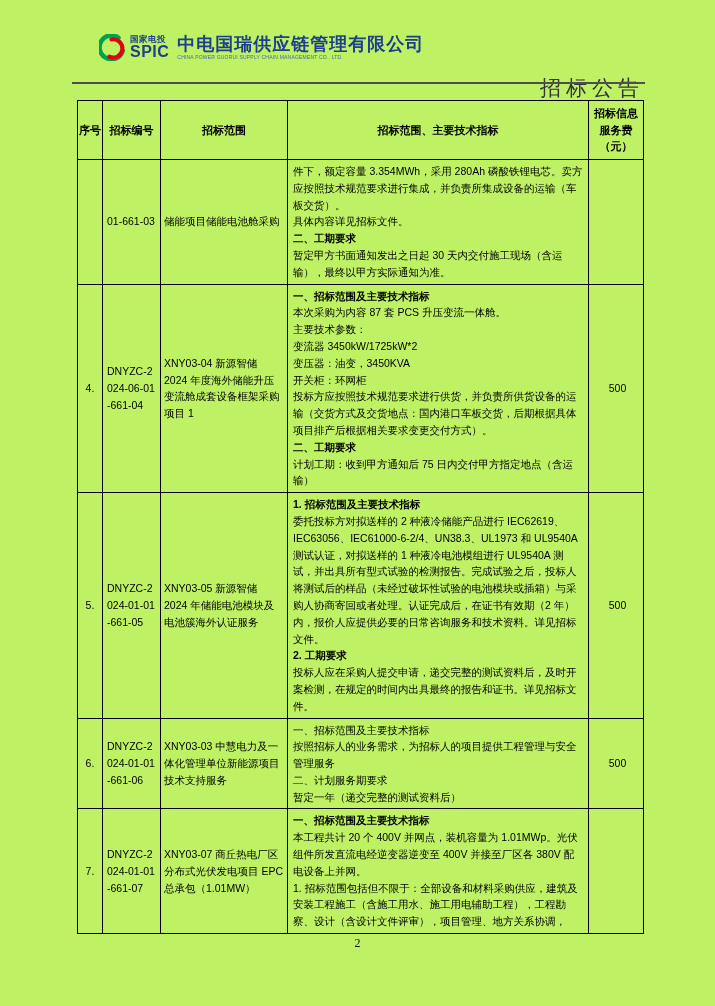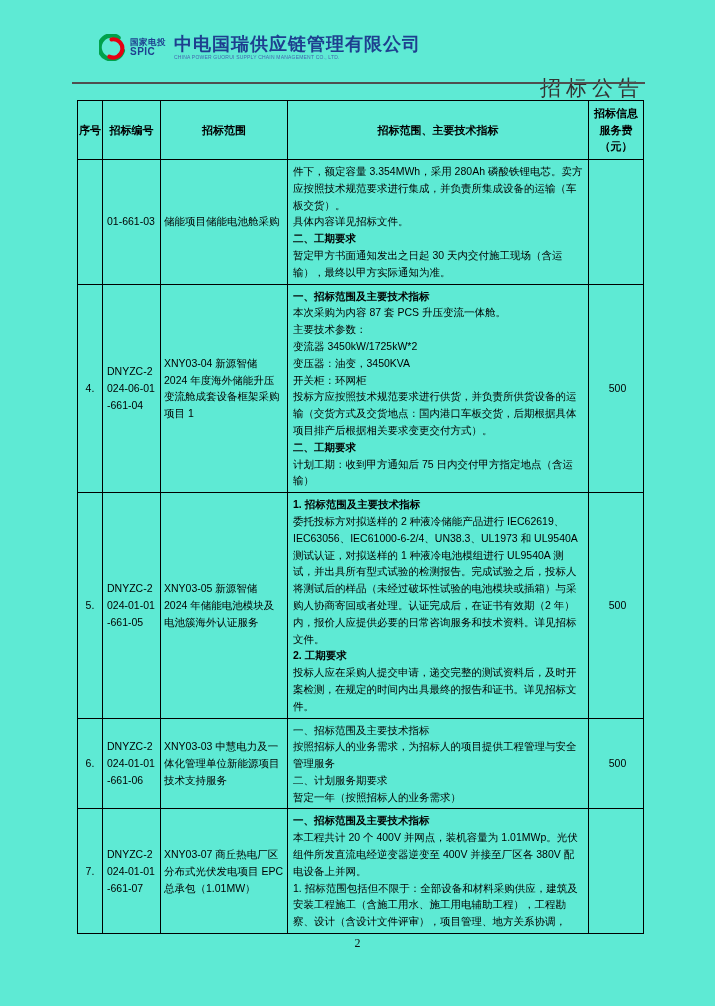--- a/index.html
+++ b/index.html
@@ -1,25 +1,25 @@
 <!DOCTYPE html>
 <html><head>
 <meta charset="utf-8">
 <style>
   html,body { margin:0; padding:0; background:#888; }
   .page {
-    width:715px; height:1006px; margin:0 auto; background:#5eead4; position:relative;
+    width:715px; height:1006px; margin:0 auto; background:#bef264; position:relative;
     font-family:"Liberation Sans","DejaVu Sans",sans-serif; color:#000; overflow:hidden;
   }
   
   .header { position:absolute; top:34px; left:99px; display:flex; align-items:center; }
   .logo-mark { width:27px; height:27px; flex:0 0 auto; }
   .logo-txt { margin-left:4px; line-height:1; }
   .logo-cn { font-size:8.5px; font-weight:bold; color:#1e3f8f; letter-spacing:0.5px; }
-  .logo-en { font-size:10px; font-weight:bold; color:#1e3f8f; margin-top:1px; letter-spacing:0.5px; }
+  .logo-en { font-size:16px; font-weight:bold; color:#1e3f8f; margin-top:1px; letter-spacing:0.5px; }
   .company { margin-left:8px; line-height:1; }
   .company-cn { font-size:18px; font-weight:bold; color:#1e3f8f; letter-spacing:1px; }
   .company-en { font-size:5px; color:#4466b0; margin-top:2px; letter-spacing:0.2px; }
   .doc-type { position:absolute; top:74px; right:71px; font-size:21px; color:#333; letter-spacing:5px; }
   .head-rule { position:absolute; top:82px; left:72px; width:573px; height:0; border-top:2px solid #4f4f4f; }
   
   .table-wrap { position:absolute; top:100px; left:77px; }
   table { border-collapse:collapse; table-layout:fixed; width:566px; }
   th,td { border:1px solid #000; padding:2px 3px; font-size:10.5px; line-height:16.8px; overflow:hidden; }
   table { border:1.5px solid #000; }
@@ -119,21 +119,21 @@
             <td class="c-fee">500</td>
           </tr>
           <tr>
             <td class="c-seq">6.</td>
             <td class="c-code">DNYZC-2024-01-01-661-06</td>
             <td class="c-name">XNY03-03 中慧电力及一体化管理单位新能源项目技术支持服务</td>
             <td class="c-scope">
               <div class="scope-line">一、招标范围及主要技术指标</div>
               <div class="scope-line">按照招标人的业务需求，为招标人的项目提供工程管理与安全管理服务</div>
               <div class="scope-line">二、计划服务期要求</div>
-              <div class="scope-line">暂定一年（按照招标人的业务需求）</div>
+              <div class="scope-line">暂定一年（递交完整的测试资料后）</div>
             </td>
             <td class="c-fee">500</td>
           </tr>
           <tr>
             <td class="c-seq">7.</td>
             <td class="c-code">DNYZC-2024-01-01-661-07</td>
             <td class="c-name">XNY03-07 商丘热电厂区分布式光伏发电项目 EPC 总承包（1.01MW）</td>
             <td class="c-scope">
               <div class="scope-line bold">一、招标范围及主要技术指标</div>
               <div class="scope-line">本工程共计 20 个 400V 并网点，装机容量为 1.01MWp。光伏组件所发直流电经逆变器逆变至 400V 并接至厂区各 380V 配电设备上并网。</div>

